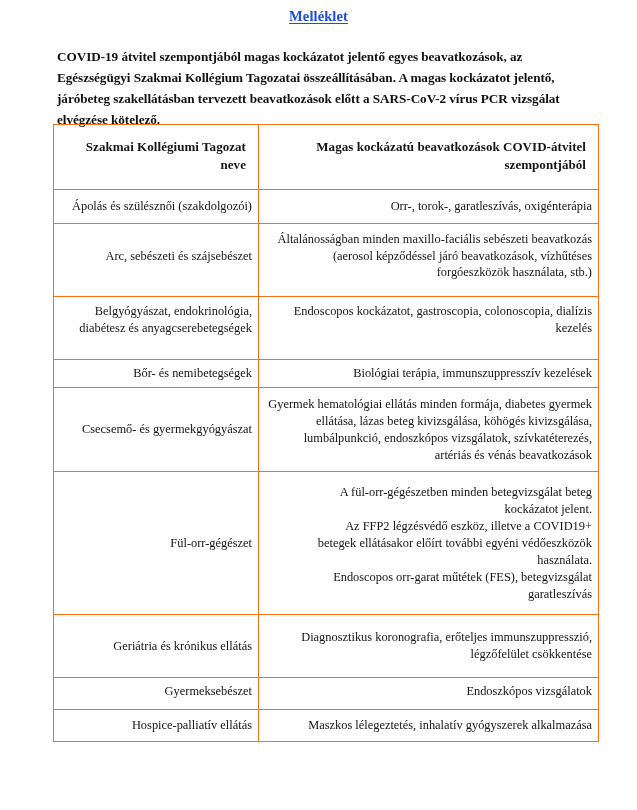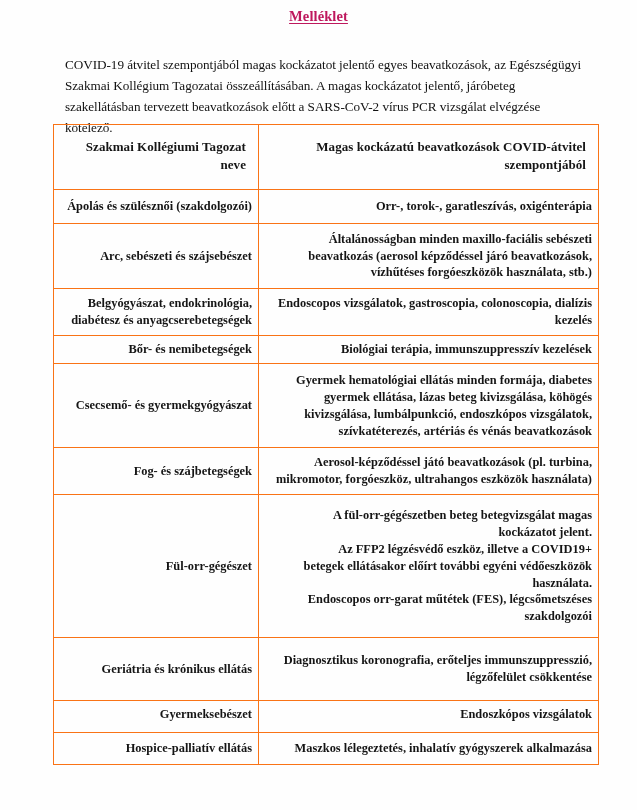--- a/index.html
+++ b/index.html
@@ -27,28 +27,28 @@
   
   .doc-title {
     text-align: center;
     font-weight: bold;
     font-size: 14.5px;
     text-decoration: underline;
     text-underline-offset: 2px;
     margin: 0;
     padding-top: 8px;
     letter-spacing: 0.1px;
-    color: #be185d;
+    color: #1d4ed8;
   }
 
   
   .intro {
-    margin: 8px;
+    margin: 0;
     padding: 22px 40px 0 57px;
-    font-weight: normal;
+    font-weight: bold;
     font-size: 13.2px;
     line-height: 1.58;
     text-align: left;
     color: #111;
     letter-spacing: -0.05px;
   }
 
   
   .table-wrap {
     position: absolute;
@@ -75,30 +75,30 @@
     line-height: 1.36;
   }
   table.matrix thead th {
     font-weight: bold;
     font-size: 13px;
     padding: 13px 12px 14px;
     line-height: 1.42;
     letter-spacing: 0.05px;
   }
   table.matrix tbody td {
-    font-weight: bold;
+    font-weight: normal;
     margin-top: 15px;
   }
   td.spec { padding: 6px 4px; }
   td.proc { padding: 6px 8px; }
 
   
   tr.r-apolas  td { padding-top: 8px;  padding-bottom: 8px; }
-  tr.r-arc     td { padding-top: 7px;  padding-bottom: 7px; }
-  tr.r-belgyo  td { padding-top: 6px;  padding-bottom: 6px; }
+  tr.r-arc     td { padding-top: 7px;  padding-bottom: 15px; }
+  tr.r-belgyo  td { padding-top: 6px;  padding-bottom: 22px; }
   tr.r-bor     td { padding-top: 5px;  padding-bottom: 5px; }
   tr.r-csecs   td { padding-top: 8px;  padding-bottom: 8px; }
   tr.r-egynap  td { padding-top: 4px;  padding-bottom: 4px; }
   tr.r-fog     td { padding-top: 6px;  padding-bottom: 6px; }
   tr.r-ful     td { padding-top: 12px; padding-bottom: 12px; }
   tr.r-gaszt   td { padding-top: 4px;  padding-bottom: 4px; }
   tr.r-geri    td { padding-top: 14px; padding-bottom: 14px; }
   tr.r-gyerm   td {  padding-bottom: 9px; }
   tr.r-hospice td { padding-top: 7px;  padding-bottom: 7px; }
 
@@ -129,44 +129,40 @@
           <tr class="r-apolas">
             <td class="spec">Ápolás és szülésznői (szakdolgozói)</td>
             <td class="proc">Orr-, torok-,  garatleszívás, oxigénterápia</td>
           </tr>
           <tr class="r-arc">
             <td class="spec">Arc, sebészeti és szájsebészet</td>
             <td class="proc">Általánosságban minden maxillo-faciális sebészeti beavatkozás (aerosol képződéssel járó beavatkozások, vízhűtéses forgóeszközök használata, stb.)</td>
           </tr>
           <tr class="r-belgyo">
             <td class="spec">Belgyógyászat, endokrinológia, diabétesz és anyagcserebetegségek</td>
-            <td class="proc">Endoscopos vizsgálatok, gastroscopia, colonoscopia, dialízis kezelés</td>
+            <td class="proc">Endoscopos kockázatot, gastroscopia, colonoscopia, dialízis kezelés</td>
           </tr>
           <tr class="r-bor">
             <td class="spec">Bőr- és nemibetegségek</td>
             <td class="proc">Biológiai terápia, immunszuppresszív kezelések</td>
           </tr>
           <tr class="r-csecs">
             <td class="spec">Csecsemő- és gyermekgyógyászat</td>
             <td class="proc">Gyermek hematológiai ellátás minden formája, diabetes gyermek ellátása, lázas beteg kivizsgálása, köhögés kivizsgálása, lumbálpunkció, endoszkópos vizsgálatok, szívkatéterezés, artériás és vénás beavatkozások</td>
           </tr>
-          <tr class="r-fog">
-            <td class="spec">Fog- és szájbetegségek</td>
-            <td class="proc">Aerosol-képződéssel játó beavatkozások (pl. turbina, mikromotor, forgóeszköz, ultrahangos eszközök használata)</td>
-          </tr>
           <tr class="r-ful">
             <td class="spec">Fül-orr-gégészet</td>
             <td class="proc cell-lines">
-              <span>A fül-orr-gégészetben beteg betegvizsgálat magas</span>
+              <span>A fül-orr-gégészetben minden betegvizsgálat beteg</span>
               <span>kockázatot jelent.</span>
               <span>Az FFP2 légzésvédő eszköz, illetve a COVID19+</span>
               <span>betegek ellátásakor előírt további egyéni védőeszközök</span>
               <span>használata.</span>
-              <span>Endoscopos orr-garat műtétek (FES), légcsőmetszéses</span>
-              <span>szakdolgozói</span>
+              <span>Endoscopos orr-garat műtétek (FES), betegvizsgálat</span>
+              <span>garatleszívás</span>
             </td>
           </tr>
           <tr class="r-geri">
             <td class="spec">Geriátria és krónikus ellátás</td>
             <td class="proc">Diagnosztikus koronografia, erőteljes immunszuppresszió, légzőfelület csökkentése</td>
           </tr>
           <tr class="r-gyerm">
             <td class="spec">Gyermeksebészet</td>
             <td class="proc">Endoszkópos vizsgálatok</td>
           </tr>

